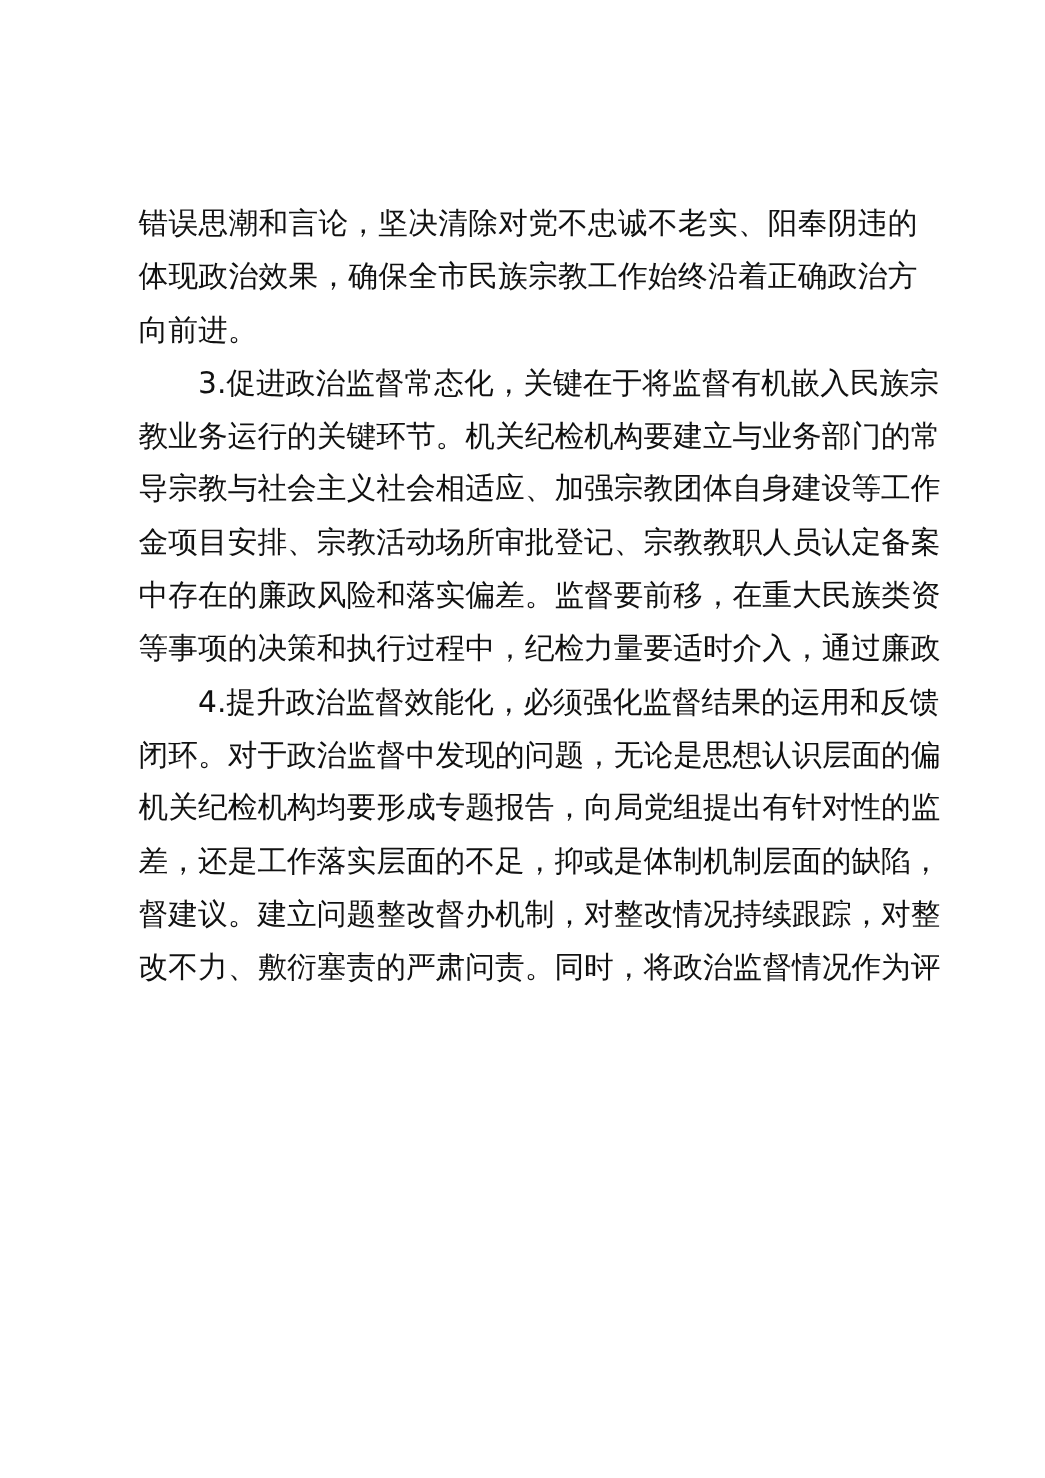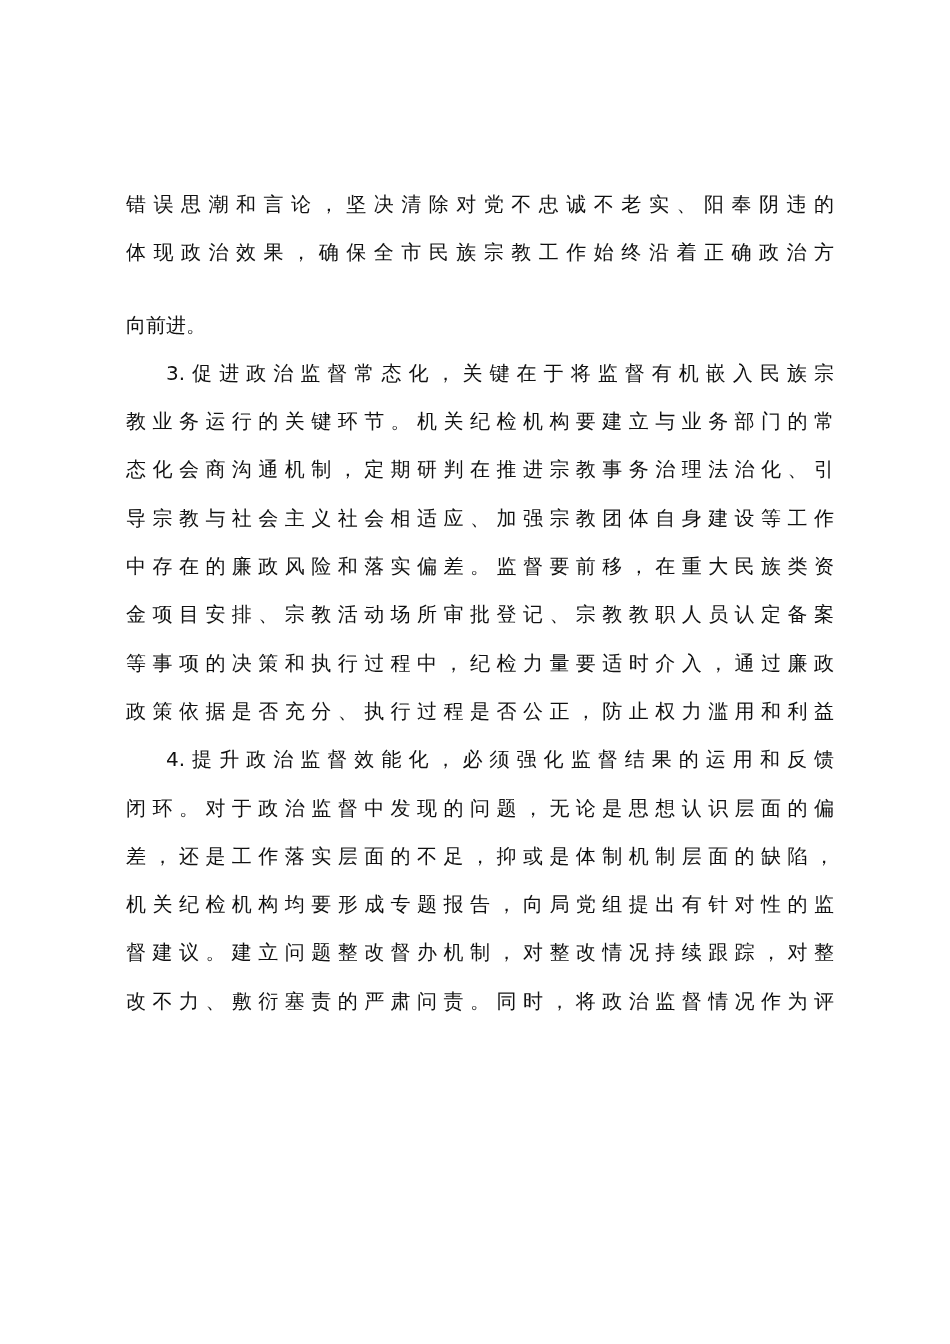--- a/index.html
+++ b/index.html
@@ -13,59 +13,56 @@
     position: relative;
     overflow: hidden;
   }
   .page {
     position: absolute;
     left: 126px;
     top: 180px;
     width: 708px;
     color: #111111;
     font-family: "DejaVu Sans", "Liberation Sans", sans-serif;
-    font-size: 20px;
+    font-size: 27px;
     line-height: 48.3px;
   }
   .para {
     margin: 0;
     text-align: justify;
     text-align-last: left;
     word-break: break-all;
   }
   .line {
     display: block;
     white-space: nowrap;
     text-align-last: justify;
   }
   .line.last {
     text-align-last: left;
-    margin-top: 24px;
   }
 </style>
 </head>
 <body>
 
 <div class="page">
   <p class="para">
     <span class="line">错误思潮和言论，坚决清除对党不忠诚不老实、阳奉阴违的</span>
     <span class="line">体现政治效果，确保全市民族宗教工作始终沿着正确政治方</span>
     <span class="line last">向前进。</span>
   </p>
   <p class="para">
     <span class="line" style="padding-left:2em">3.促进政治监督常态化，关键在于将监督有机嵌入民族宗</span>
     <span class="line">教业务运行的关键环节。机关纪检机构要建立与业务部门的常</span>
-    <span class="line">态化会商沟通机制，定期研判在推进宗教事务治理法治化、引</span>
     <span class="line">导宗教与社会主义社会相适应、加强宗教团体自身建设等工作</span>
+    <span class="line">金项目安排、宗教活动场所审批登记、宗教教职人员认定备案</span>
     <span class="line">中存在的廉政风险和落实偏差。监督要前移，在重大民族类资</span>
-    <span class="line">金项目安排、宗教活动场所审批登记、宗教教职人员认定备案</span>
     <span class="line">等事项的决策和执行过程中，纪检力量要适时介入，通过廉政</span>
-    <span class="line">政策依据是否充分、执行过程是否公正，防止权力滥用和利益</span>
   </p>
   <p class="para">
     <span class="line" style="padding-left:2em">4.提升政治监督效能化，必须强化监督结果的运用和反馈</span>
     <span class="line">闭环。对于政治监督中发现的问题，无论是思想认识层面的偏</span>
+    <span class="line">机关纪检机构均要形成专题报告，向局党组提出有针对性的监</span>
     <span class="line">差，还是工作落实层面的不足，抑或是体制机制层面的缺陷，</span>
-    <span class="line">机关纪检机构均要形成专题报告，向局党组提出有针对性的监</span>
     <span class="line">督建议。建立问题整改督办机制，对整改情况持续跟踪，对整</span>
     <span class="line">改不力、敷衍塞责的严肃问责。同时，将政治监督情况作为评</span>
   </p>
 </div>
 
 </body></html>

